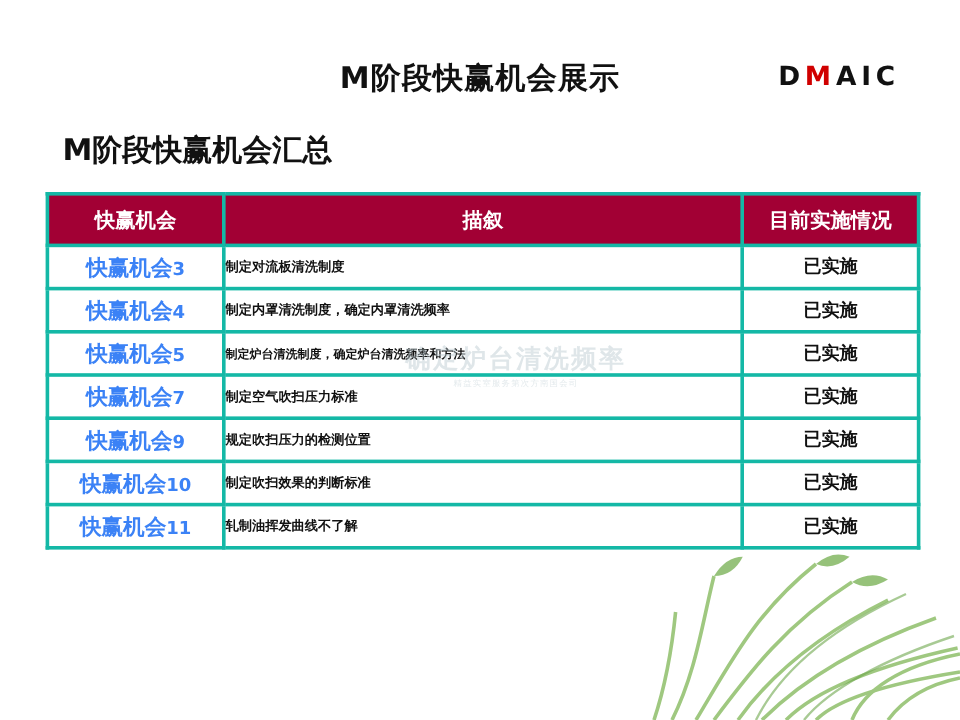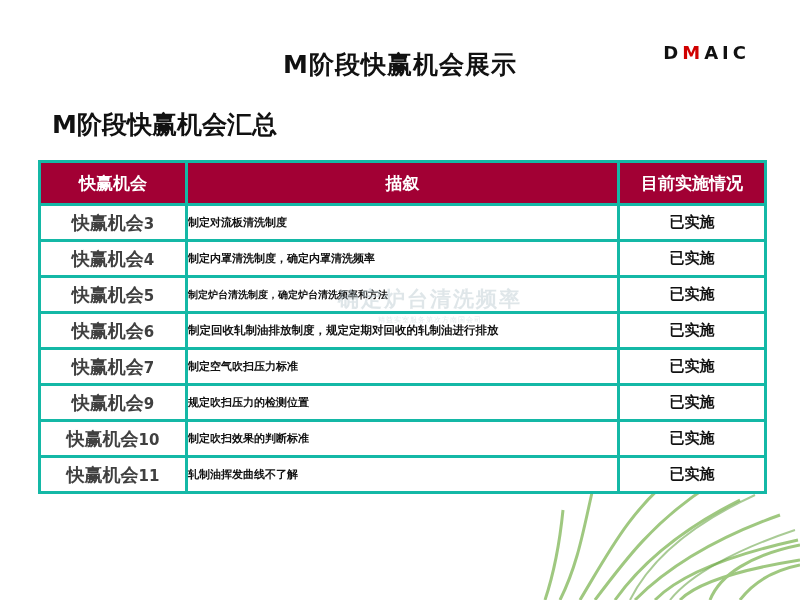--- a/index.html
+++ b/index.html
@@ -34,23 +34,23 @@
     text-align: center;
     font-size: 25px;
     font-weight: bold;
     color: #111111;
     letter-spacing: 1px;
     z-index: 2;
   }
 
   .dmaic {
     position: absolute;
-    top: 42px;
+    top: 52px;
     right: 50px;
-    font-size: 18px;
+    font-size: 22px;
     font-weight: bold;
     letter-spacing: 4px;
     color: #111111;
     z-index: 2;
   }
   .dmaic .m { color: #d00000; }
 
   .section-heading {
     position: absolute;
     top: 108px;
@@ -89,21 +89,21 @@
 
   table.wins tbody tr { height: 36px; }
   table.wins tbody td {
     background: #ffffff;
     vertical-align: middle;
   }
   td.label {
     text-align: center;
     font-size: 18px;
     font-weight: bold;
-    color: #404040;
+    color: #3b82f6;
     white-space: nowrap;
     margin-top: 24px;
   }
   td.label .num { font-size: 15px; font-weight: bold; }
   td.desc {
     text-align: left;
     padding-left: 10px;
     font-size: 11px;
     font-weight: bold;
     color: #111111;
@@ -197,25 +197,20 @@
       <td class="label"><span>快赢机会</span><span class="num">4</span></td>
       <td class="desc">制定内罩清洗制度，确定内罩清洗频率</td>
       <td class="status">已实施</td>
     </tr>
     <tr>
       <td class="label"><span>快赢机会</span><span class="num">5</span></td>
       <td class="desc small">制定炉台清洗制度，确定炉台清洗频率和方法</td>
       <td class="status">已实施</td>
     </tr>
     <tr>
-      <td class="label"><span>快赢机会</span><span class="num">6</span></td>
-      <td class="desc xsmall">制定回收轧制油排放制度，规定定期对回收的轧制油进行排放</td>
-      <td class="status">已实施</td>
-    </tr>
-    <tr>
       <td class="label"><span>快赢机会</span><span class="num">7</span></td>
       <td class="desc">制定空气吹扫压力标准</td>
       <td class="status">已实施</td>
     </tr>
     <tr>
       <td class="label"><span>快赢机会</span><span class="num">9</span></td>
       <td class="desc">规定吹扫压力的检测位置</td>
       <td class="status">已实施</td>
     </tr>
     <tr>

